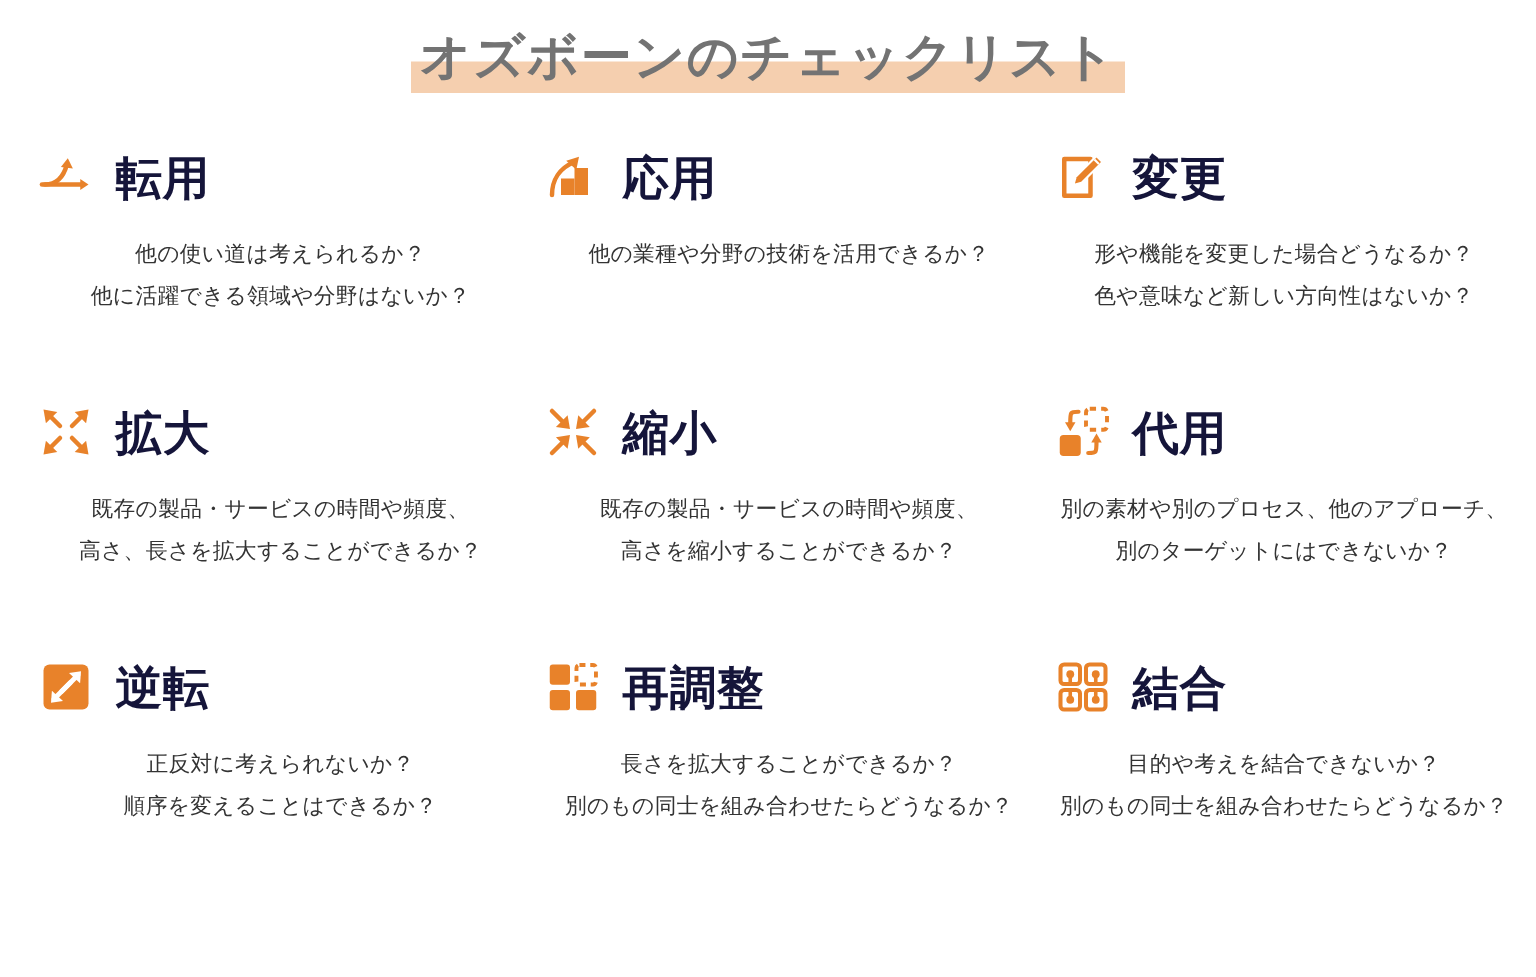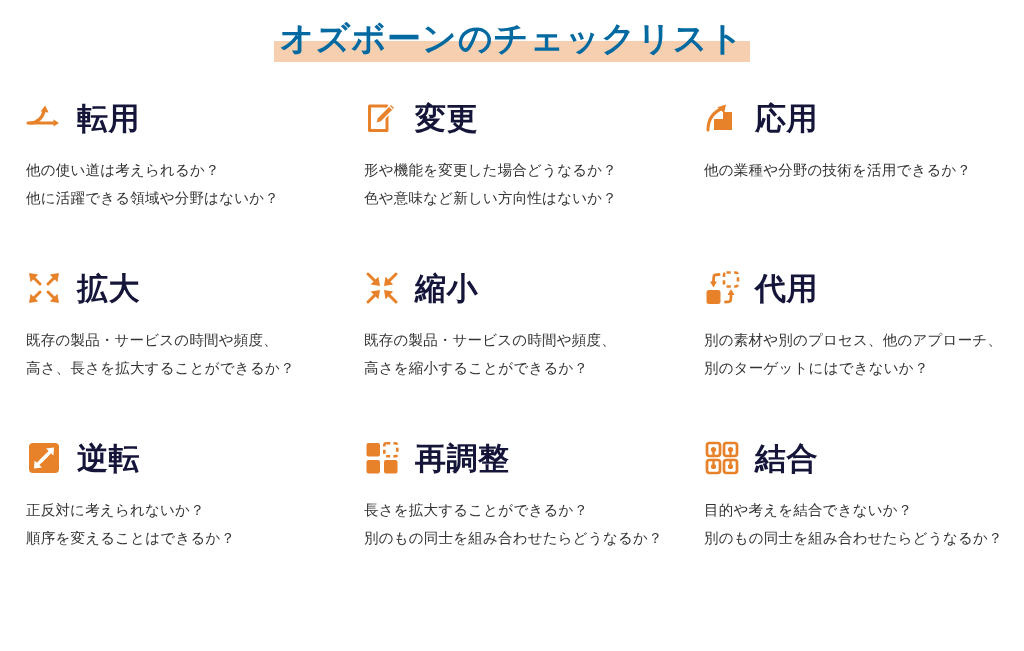--- a/index.html
+++ b/index.html
@@ -21,21 +21,21 @@
     text-align: center;
     padding-top: 18px;
     height: 66px;
     box-sizing: border-box;
   }
   .page-title {
     display: inline-block;
     position: relative;
     font-size: 34px;
     font-weight: 700;
-    color: #0369a1;
+    color: #737373;
     letter-spacing: 1px;
     line-height: 1.18;
     padding: 0 6px 4px 6px;
     text-align: right;
   }
   .page-title .hl {
     position: absolute;
     left: 0;
     right: 0;
     bottom: 0;
@@ -86,20 +86,21 @@
     font-size: 31px;
     font-weight: 700;
     color: #15153A;
     line-height: 1;
     letter-spacing: 0.5px;
     white-space: nowrap;
   }
 
   .card-lines {
     padding-left: 2px;
+    text-align: center;
   }
   .card-line {
     font-size: 14.5px;
     color: #333333;
     line-height: 1.95;
     white-space: nowrap;
     letter-spacing: 0.2px;
   }
 
   
@@ -132,48 +133,48 @@
     <div class="card-lines">
       <div class="card-line">他の使い道は考えられるか？</div>
       <div class="card-line">他に活躍できる領域や分野はないか？</div>
     </div>
   </div>
 
   <div class="card">
     <div class="card-head">
       <span class="card-icon">
         <svg viewBox="0 0 38 38" fill="none" xmlns="http://www.w3.org/2000/svg">
+          <path d="M20 13 H29 V31 H20 Z" fill="#E8822A"></path>
+          <path d="M11 20 H20 V31 H11 Z" fill="#E8822A"></path>
+          <path d="M5 31 C5 21 10 13 20 9" stroke="#E8822A" stroke-width="3" stroke-linecap="round" fill="none"></path>
+          <path d="M14.5 8.2 L23 5.5 L21.2 14.2 Z" fill="#E8822A"></path>
+        </svg>
+      </span>
+      <span class="card-title">応用</span>
+    </div>
+    <div class="card-lines">
+      <div class="card-line">他の業種や分野の技術を活用できるか？</div>
+    </div>
+  </div>
+
+  <div class="card">
+    <div class="card-head">
+      <span class="card-icon">
+        <svg viewBox="0 0 38 38" fill="none" xmlns="http://www.w3.org/2000/svg">
           <path d="M6.5 7 H24 V31.5 H6.5 Z" stroke="#E8822A" stroke-width="3" stroke-linejoin="round" fill="none"></path>
           <path d="M27.5 4.5 L32.5 9.5 L18.5 23.5 L11.8 25.2 L13.5 18.5 Z" fill="#ffffff"></path>
           <path d="M28 6 L31 9 L17.8 22.2 L13.6 23.4 L14.8 19.2 Z" fill="#E8822A"></path>
           <path d="M26.6 7.4 L29.6 10.4" stroke="#ffffff" stroke-width="1.4"></path>
         </svg>
       </span>
       <span class="card-title">変更</span>
     </div>
     <div class="card-lines">
       <div class="card-line">形や機能を変更した場合どうなるか？</div>
       <div class="card-line">色や意味など新しい方向性はないか？</div>
-    </div>
-  </div>
-
-  <div class="card">
-    <div class="card-head">
-      <span class="card-icon">
-        <svg viewBox="0 0 38 38" fill="none" xmlns="http://www.w3.org/2000/svg">
-          <path d="M20 13 H29 V31 H20 Z" fill="#E8822A"></path>
-          <path d="M11 20 H20 V31 H11 Z" fill="#E8822A"></path>
-          <path d="M5 31 C5 21 10 13 20 9" stroke="#E8822A" stroke-width="3" stroke-linecap="round" fill="none"></path>
-          <path d="M14.5 8.2 L23 5.5 L21.2 14.2 Z" fill="#E8822A"></path>
-        </svg>
-      </span>
-      <span class="card-title">応用</span>
-    </div>
-    <div class="card-lines">
-      <div class="card-line">他の業種や分野の技術を活用できるか？</div>
     </div>
   </div>
 
   <div class="card">
     <div class="card-head">
       <span class="card-icon">
         <svg viewBox="0 0 38 38" fill="none" xmlns="http://www.w3.org/2000/svg">
           <g stroke="#E8822A" stroke-width="3" stroke-linecap="round">
             <path d="M15 15 L6.5 6.5"></path>
             <path d="M23 15 L31.5 6.5"></path>

